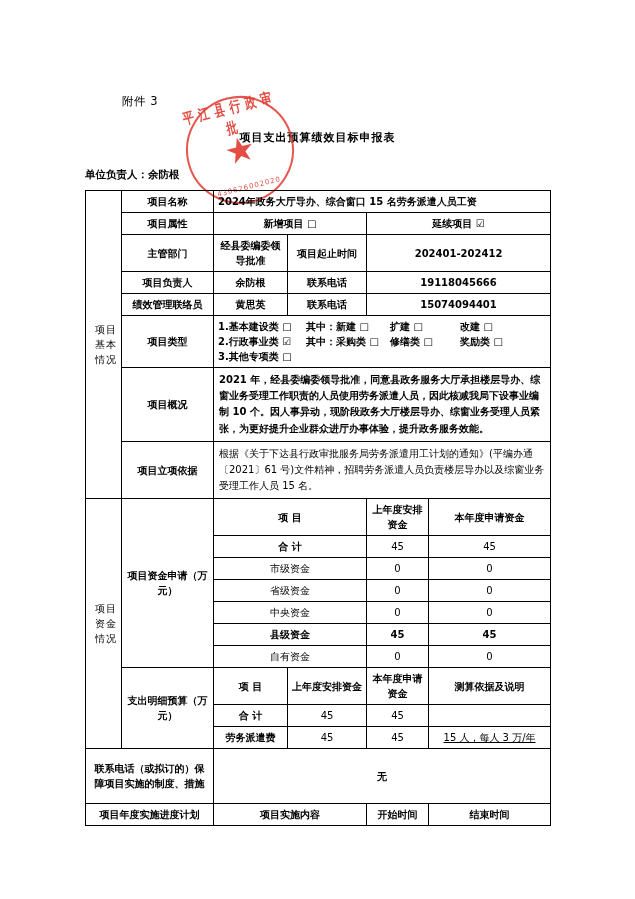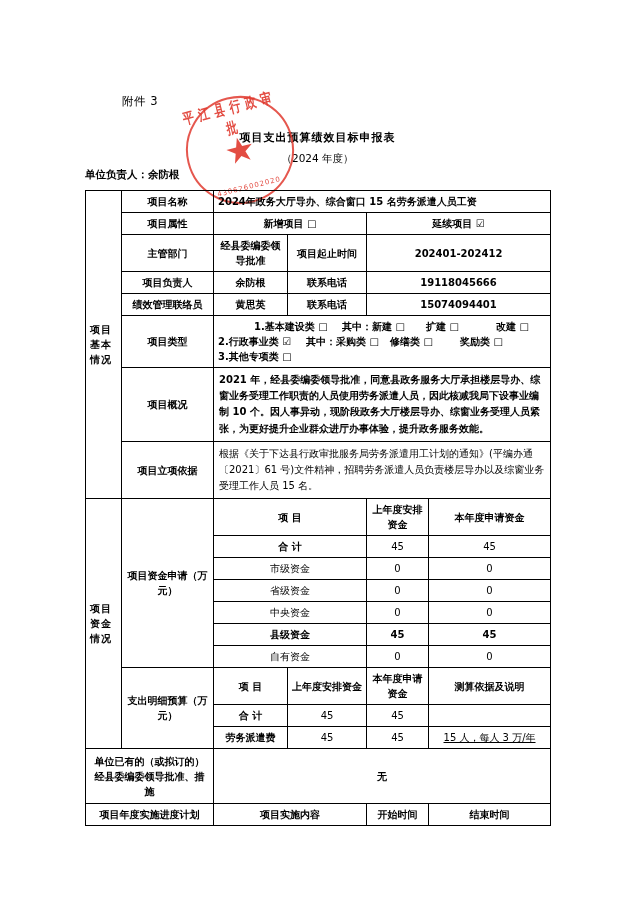--- a/index.html
+++ b/index.html
@@ -94,39 +94,38 @@
     border:1px solid #000;
     padding:3px 4px;
     vertical-align:middle;
     line-height:1.5;
   }
   .c { text-align:center; }
   .l { text-align:left; }
   .b { font-weight:bold; }
   .side {
     width:36px;
-    text-align:left;
-    font-weight:bold;
+    text-align:right;
+    font-weight:normal;
     letter-spacing:1px;
   }
   .side span { display:block; }
   .lbl { width:92px; text-align:center; }
   .para { text-align:left; font-weight:bold; line-height:1.62; padding:4px 5px; }
   .nb { font-weight:normal;margin-left:12px; }
   .smallnote { font-size:10px;text-decoration:underline; }
 </style>
 </head>
 <body>
 
 <div class="page">
 
   <div class="attach-no">附件 3</div>
 
   <div class="doc-title">项目支出预算绩效目标申报表</div>
-  <div class="doc-subtitle">（2024 年度）</div>
 
   <div class="meta-row">
     <div class="meta-right">单位负责人：余防根</div>
   </div>
 
   <div class="seal">
     <div class="seal-rot">
       <div class="ring"></div>
       <div class="seal-top">平江县行政审批</div>
       <div class="star">★</div>
@@ -176,21 +175,21 @@
     <tr>
       <td class="lbl b">绩效管理联络员</td>
       <td class="c b">黄思英</td>
       <td class="c b">联系电话</td>
       <td class="c b" colspan="2">15074094401</td>
     </tr>
 
     <tr>
       <td class="lbl b">项目类型</td>
       <td class="l b" colspan="4">
-        <div style="display:flex;margin-left:36px;">
+        <div style="display:flex;">
           <span style="width:88px">1.基本建设类 □</span>
           <span style="width:84px">其中：新建 □</span>
           <span style="width:70px">扩建 □</span>
           <span>改建 □</span>
         </div>
         <div style="display:flex;">
           <span style="width:88px">2.行政事业类 ☑</span>
           <span style="width:84px">其中：采购类 □</span>
           <span style="width:70px">修缮类 □</span>
           <span>奖励类 □</span>
@@ -266,21 +265,21 @@
       <td class="c"></td>
     </tr>
     <tr>
       <td class="c b">劳务派遣费</td>
       <td class="c">45</td>
       <td class="c">45</td>
       <td class="c smallnote">15 人，每人 3 万/年</td>
     </tr>
 
     <tr>
-      <td class="c b" colspan="2" style="height:48px">单位已有的（或拟订的）经县委编委领导批准、措施</td>
+      <td class="c b" colspan="2" style="height:48px">联系电话（或拟订的）保障项目实施的制度、措施</td>
       <td class="c b" colspan="4">无</td>
     </tr>
 
     <tr>
       <td class="c b" colspan="2">项目年度实施进度计划</td>
       <td class="c b" colspan="2">项目实施内容</td>
       <td class="c b">开始时间</td>
       <td class="c b">结束时间</td>
     </tr>
   </tbody>

